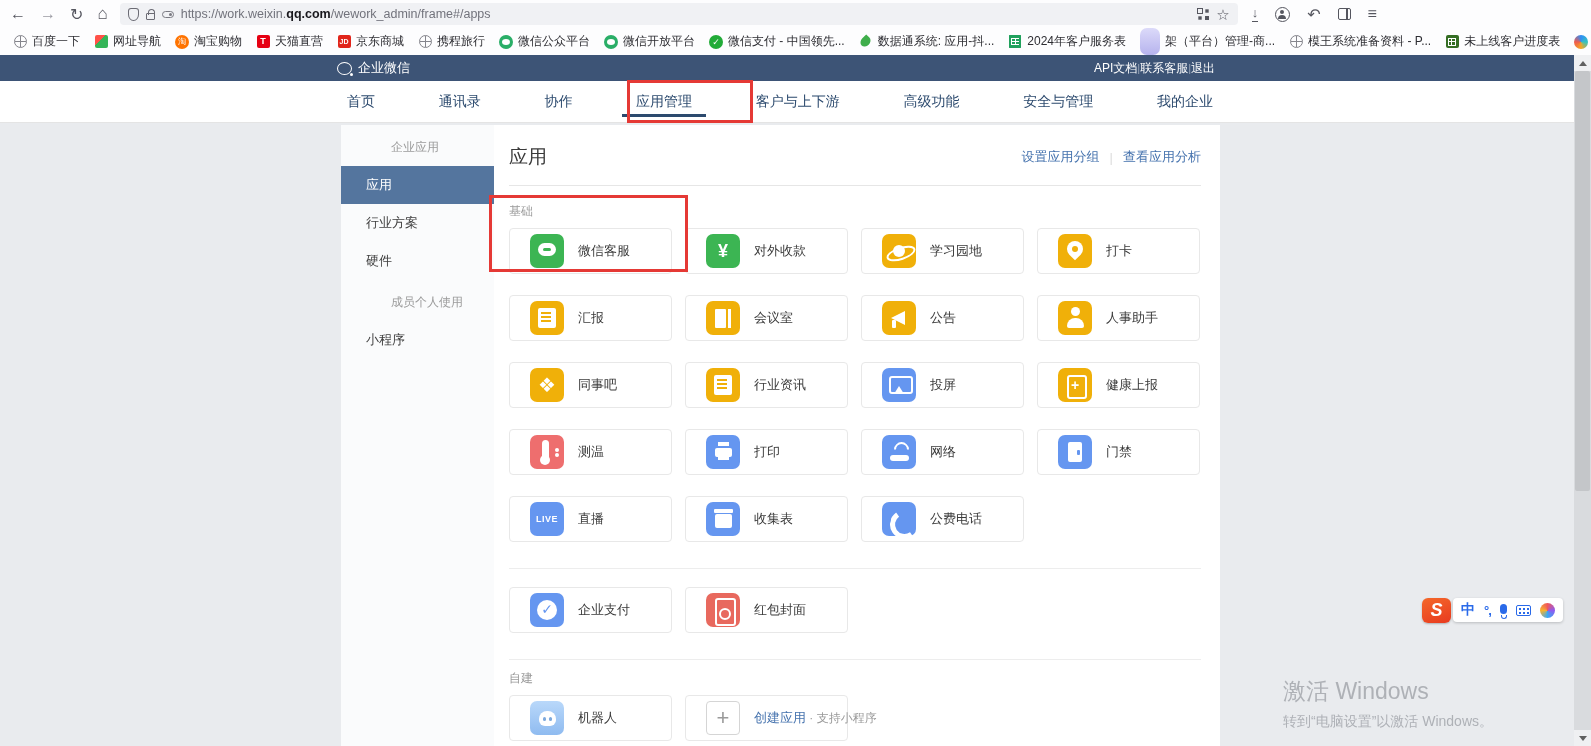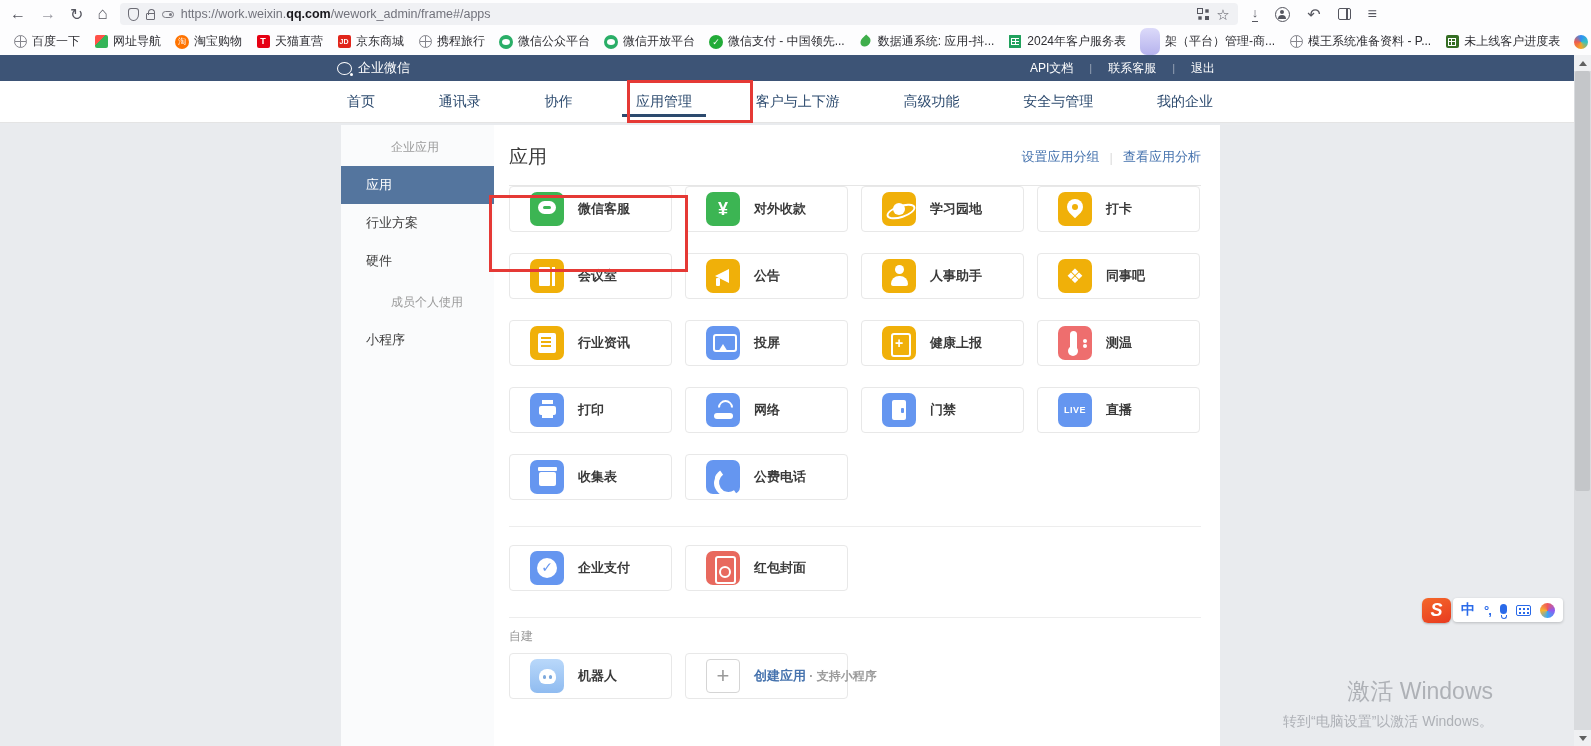--- a/index.html
+++ b/index.html
@@ -54,21 +54,21 @@
     background:linear-gradient(#fff 0 1px,#0000 1px 3.5px,#fff 3.5px 4.5px,#0000 4.5px 7px,#fff 7px 8px,#0000 0),
                linear-gradient(90deg,#fff 0 1px,#0000 1px 3.5px,#fff 3.5px 4.5px,#0000 4.5px 7px,#fff 7px 8px,#0000 0); }
   .fav-swirl { width:14px; height:14px; border-radius:50%; background:conic-gradient(#2e8ef7,#35c3c0,#f5a623,#ef5b4e,#2e8ef7); }
   .cursor-pill { width:20px; height:27px; border-radius:7px; background:linear-gradient(180deg,#dcdaf9,#b6b3ee); margin:-4px 0; }
 
   
   .siteheader { position:absolute; left:0; top:55px; width:1591px; height:26px; background:#3d5476; color:#fff; }
   .brand { position:absolute; left:337px; top:0; height:26px; display:flex; align-items:center; gap:6px; font-size:13px; }
   .brand-bubble { width:15px; height:13px; border:1.4px solid #fff; border-radius:50%; position:relative; }
   .brand-bubble::after { content:""; position:absolute; right:-2px; bottom:-2px; width:3px; height:3px; background:#fff; border-radius:50%; box-shadow:-1px-5px 0 -1px #3d5476; }
-  .header-links { position:absolute; right:376px; top:0; height:26px; display:flex; align-items:center; gap:16px; font-size:12px; }
+  .header-links { position:absolute; right:376px; top:0; height:26px; display:flex; align-items:center; gap:0; font-size:12px; }
   .header-links .hsep { color:rgba(255,255,255,.45); font-size:11px; }
   .header-links a { color:#fff; text-decoration:none; }
 
   
   .navtabs { position:absolute; left:0; top:81px; width:1591px; height:42px; background:#fff; border-bottom:1px solid #e4e4e4; }
   .tabs-inner { position:absolute; left:345px; width:870px; height:42px; display:flex; justify-content:space-between; align-items:flex-start; }
   .tab { position:relative; font-size:14px; color:#2c4a6e; padding:0 2px; height:42px; line-height:40px; cursor:pointer; white-space:nowrap; }
   .tab.active::after { content:""; position:absolute; left:-12px; right:-12px; bottom:6px; height:3px; background:#2c4a6e; }
 
   
@@ -80,21 +80,21 @@
   .mainpanel { position:absolute; left:494px; top:1px; width:726px; height:621px; background:#fff; padding:0 19px 0 15px; }
   .panel-head { display:flex; align-items:center; padding-top:19px; }
   .panel-title { font-size:19px; color:#3a3a3a; font-weight:500; }
   .panel-actions { margin-left:auto; display:flex; align-items:center; gap:10px; font-size:13px; }
   .panel-actions a { color:#4673ae; text-decoration:none; cursor:pointer; }
   .panel-actions .asep { color:#dcdcdc; }
   .title-hr { border:none; border-top:1px solid #e6e6e6; margin-top:15px; }
   .sec-label { font-size:12px; color:#9a9a9a; margin:17px 0 8px 0; }
   .grid { display:flex; flex-wrap:wrap; gap:21px 13px; }
   .appcard { width:163px; height:46px; background:#fff; border:1px solid #e8e8e8; border-radius:4px; display:flex; align-items:center; padding-left:20px; gap:14px; cursor:pointer; }
-  .applabel { font-size:13px; color:#3a3a3a; white-space:nowrap;font-weight:bold; }
+  .applabel { font-size:13px; color:#3a3a3a; white-space:nowrap; }
   .wide-hr { border:none; border-top:1px solid #ededed; margin:26px 0 18px 0; }
 
   
   .plus-box { width:34px; height:34px; border:1px solid #d5d5d5; border-radius:4px; position:relative; flex:none; }
   .plus-box::before { content:"+"; position:absolute; width:100%; text-align:center; line-height:32px; font-size:22px; font-weight:300; color:#9a9a9a; }
   .create-label { font-size:13px; color:#4673ae; }
   .create-suffix { font-size:12px; color:#9a9a9a; }
 
   
   .appicon { width:34px; height:34px; border-radius:7px; position:relative; flex:none; }
@@ -173,21 +173,21 @@
   .ime-bar { height:24px; background:#fff; border-radius:4px; display:flex; align-items:center; gap:9px; padding:0 8px; box-shadow:0 1px 3px rgba(0,0,0,.2); color:#2a6ae9; }
   .ime-zh { font-size:14px; font-weight:bold; }
   .ime-punct { font-size:13px; font-weight:bold; letter-spacing:-1px; }
   .mic-ic { width:7px; height:10px; background:#2a6ae9; border-radius:4px; position:relative; margin-top:-3px; }
   .mic-ic::after { content:""; position:absolute; left:1.5px; top:11px; width:4px; height:3px; border-bottom:1.6px solid #2a6ae9; border-left:1.6px solid #2a6ae9; border-right:1.6px solid #2a6ae9; border-radius:0 0 3px 3px; }
   .kb-ic { width:15px; height:11px; border:1.5px solid #2a6ae9; border-radius:2px; position:relative; }
   .kb-ic::before { content:""; position:absolute; left:2px; top:2px; width:2px; height:2px; background:#2a6ae9; box-shadow:4px 0 #2a6ae9, 8px 0 #2a6ae9, 0 4px #2a6ae9, 4px 4px #2a6ae9, 8px 4px #2a6ae9; }
   .ime-color { width:15px; height:15px; border-radius:50%; background:conic-gradient(#f0575b,#8f5bf0,#39a9f4,#f7b32d,#f0575b); }
 
   .watermark { position:absolute; left:1283px; top:676px; z-index:30; color:rgba(125,130,136,.55); pointer-events:none; }
-  .wm1 { font-size:23px;text-align:right; }
+  .wm1 { font-size:23px; }
   .wm2 { font-size:14px; margin-top:6px; }
 
   
   .scrollbar { position:absolute; right:0; top:55px; width:17px; height:691px; background:#d9dbde; z-index:60; }
   .sb-btn { width:17px; height:16px; background:#eff0f2; position:relative; }
   .sb-btn.up::before { content:""; position:absolute; left:4.5px; top:6px; border-left:4px solid transparent; border-right:4px solid transparent; border-bottom:5px solid #606060; }
   .sb-btn.down { position:absolute; bottom:0; }
   .sb-btn.down::before { content:""; position:absolute; left:4.5px; top:6px; border-left:4px solid transparent; border-right:4px solid transparent; border-top:5px solid #606060; }
   .sb-thumb { position:absolute; top:16px; left:1px; width:15px; height:420px; background:#c4c6c9; border-radius:2px; }
 </style>
@@ -352,36 +352,41 @@
     <div class="panel-head">
       <span class="panel-title">应用</span>
       <span class="panel-actions">
         <a>设置应用分组</a>
         <span class="asep">|</span>
         <a>查看应用分析</a>
       </span>
     </div>
     <hr class="title-hr">
 
+    <div class="sec-label">基础</div>
     <div class="grid" id="grid-basic">
         <div class="appcard">
           <span class="appicon wechat-chat-icon" style="background: rgb(60, 181, 83); color: rgb(60, 181, 83);"></span>
           <span class="applabel">微信客服</span>
         </div>
         <div class="appcard">
           <span class="appicon yen-icon" style="background: rgb(60, 181, 83); color: rgb(60, 181, 83);"></span>
           <span class="applabel">对外收款</span>
         </div>
         <div class="appcard">
           <span class="appicon planet-icon" style="background: rgb(240, 176, 9); color: rgb(240, 176, 9);"></span>
           <span class="applabel">学习园地</span>
         </div>
         <div class="appcard">
           <span class="appicon pin-icon" style="background: rgb(240, 176, 9); color: rgb(240, 176, 9);"></span>
           <span class="applabel">打卡</span>
+        </div>
+        <div class="appcard">
+          <span class="appicon doc-lines-icon" style="background: rgb(240, 176, 9); color: rgb(240, 176, 9);"></span>
+          <span class="applabel">汇报</span>
         </div>
         <div class="appcard">
           <span class="appicon door-open-icon" style="background: rgb(240, 176, 9); color: rgb(240, 176, 9);"></span>
           <span class="applabel">会议室</span>
         </div>
         <div class="appcard">
           <span class="appicon megaphone-icon" style="background: rgb(240, 176, 9); color: rgb(240, 176, 9);"></span>
           <span class="applabel">公告</span>
         </div>
         <div class="appcard">

